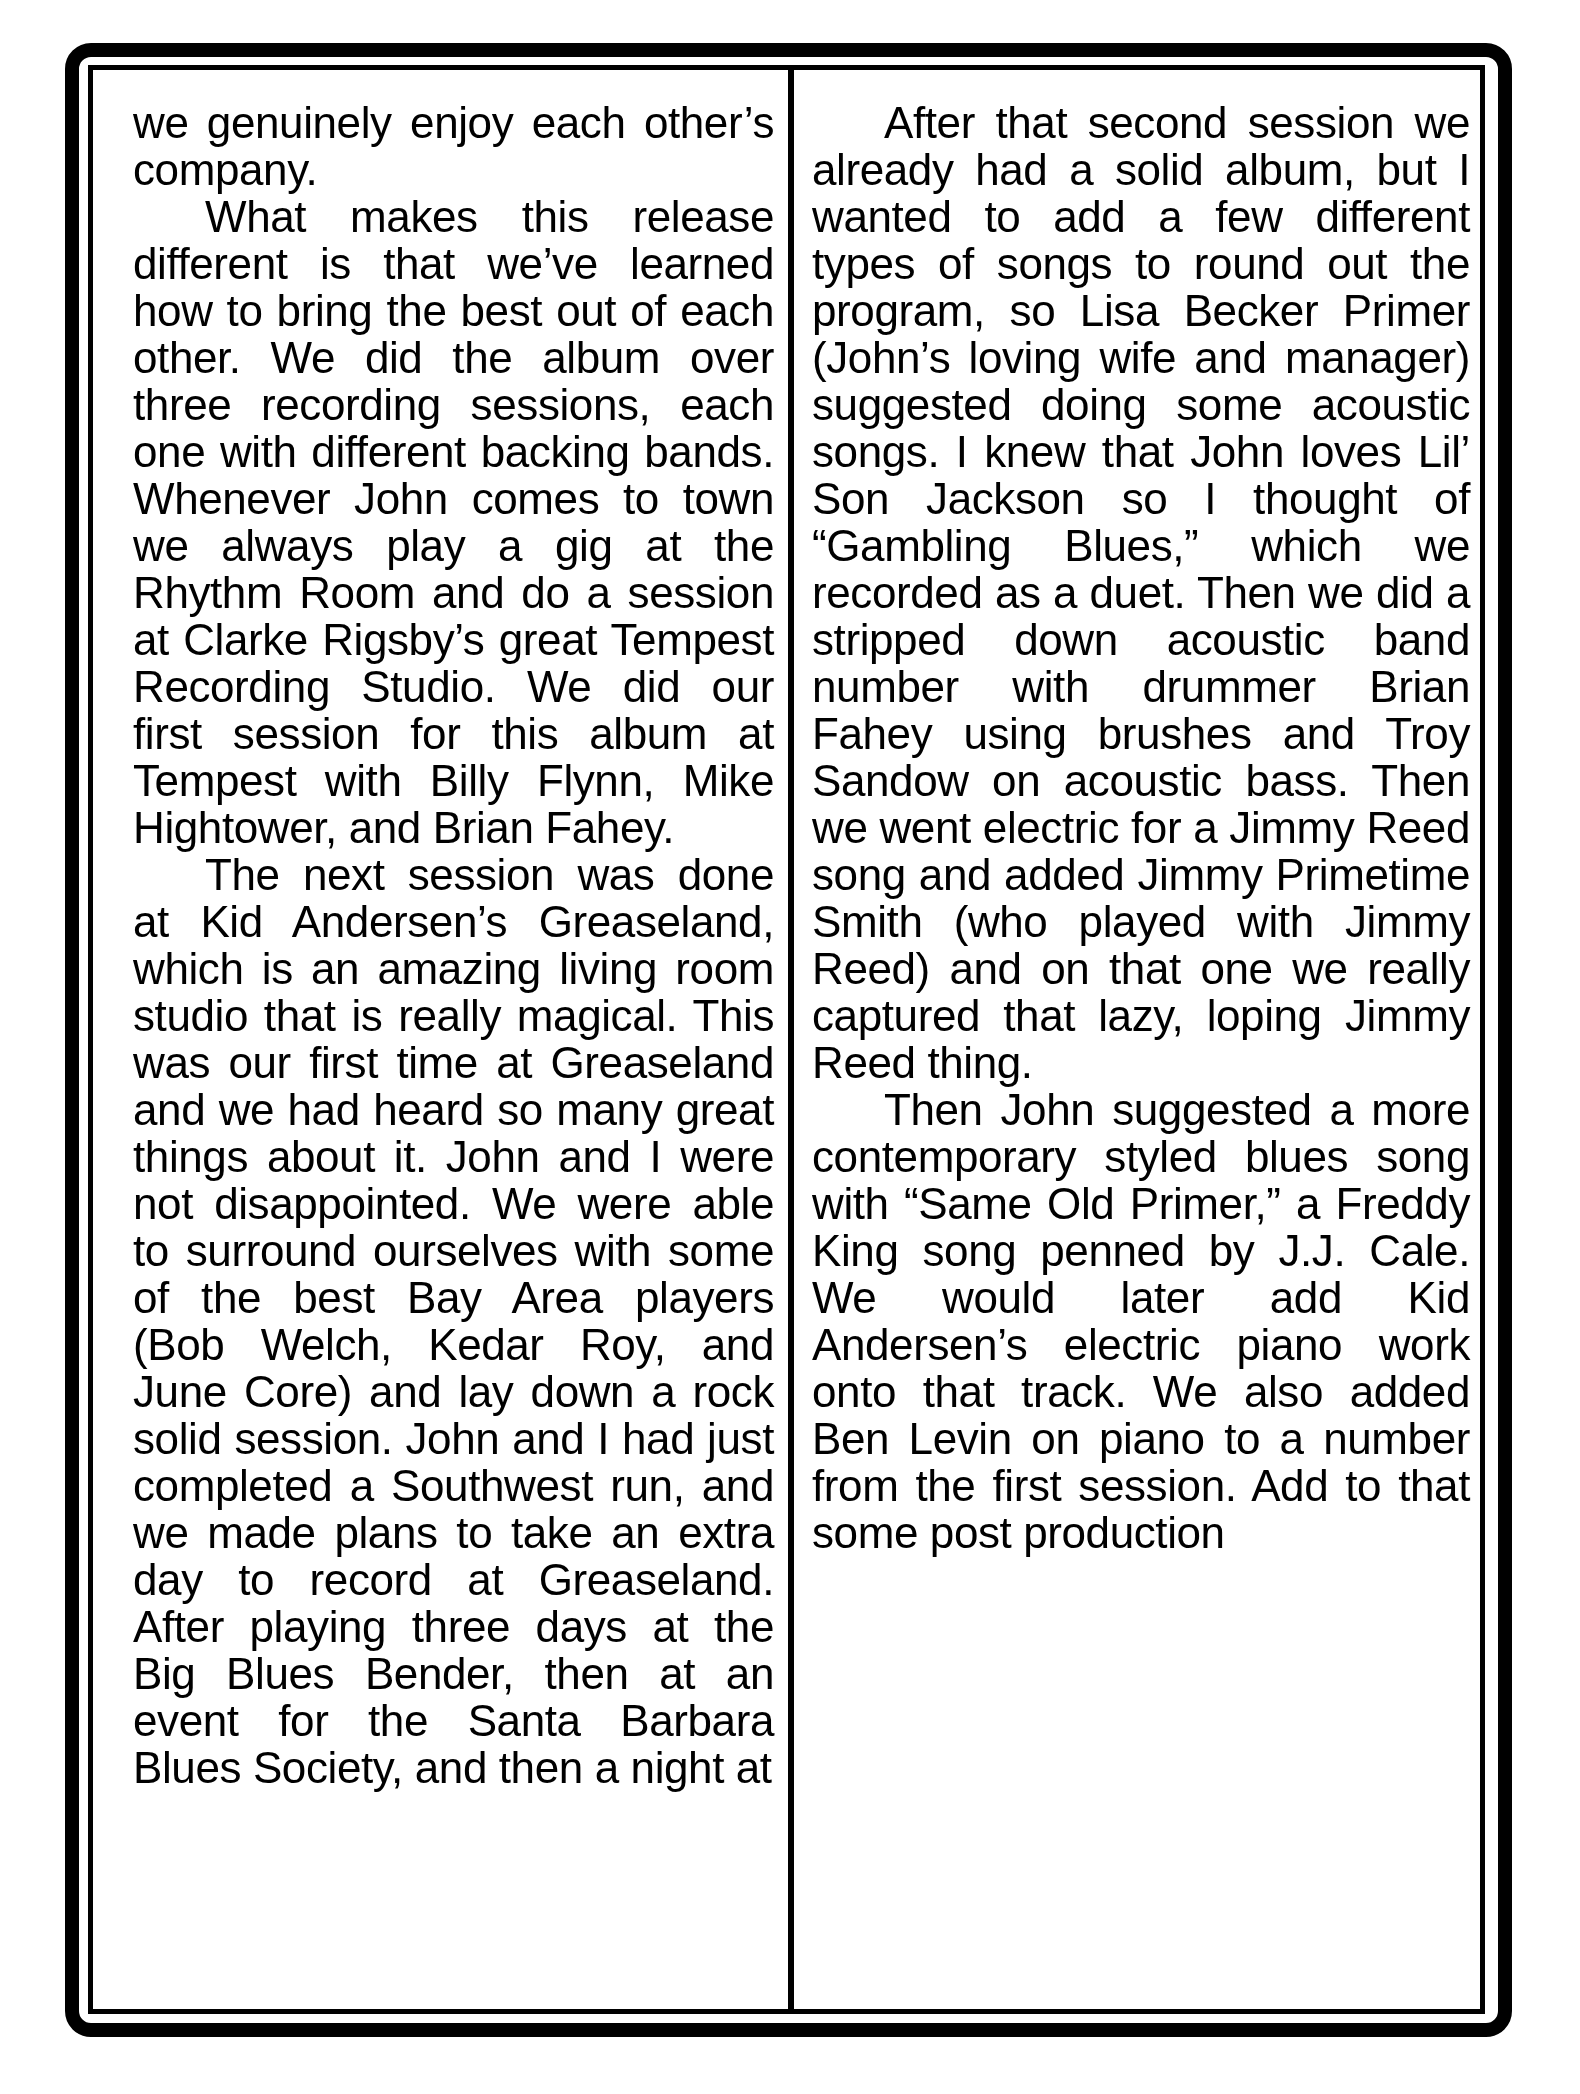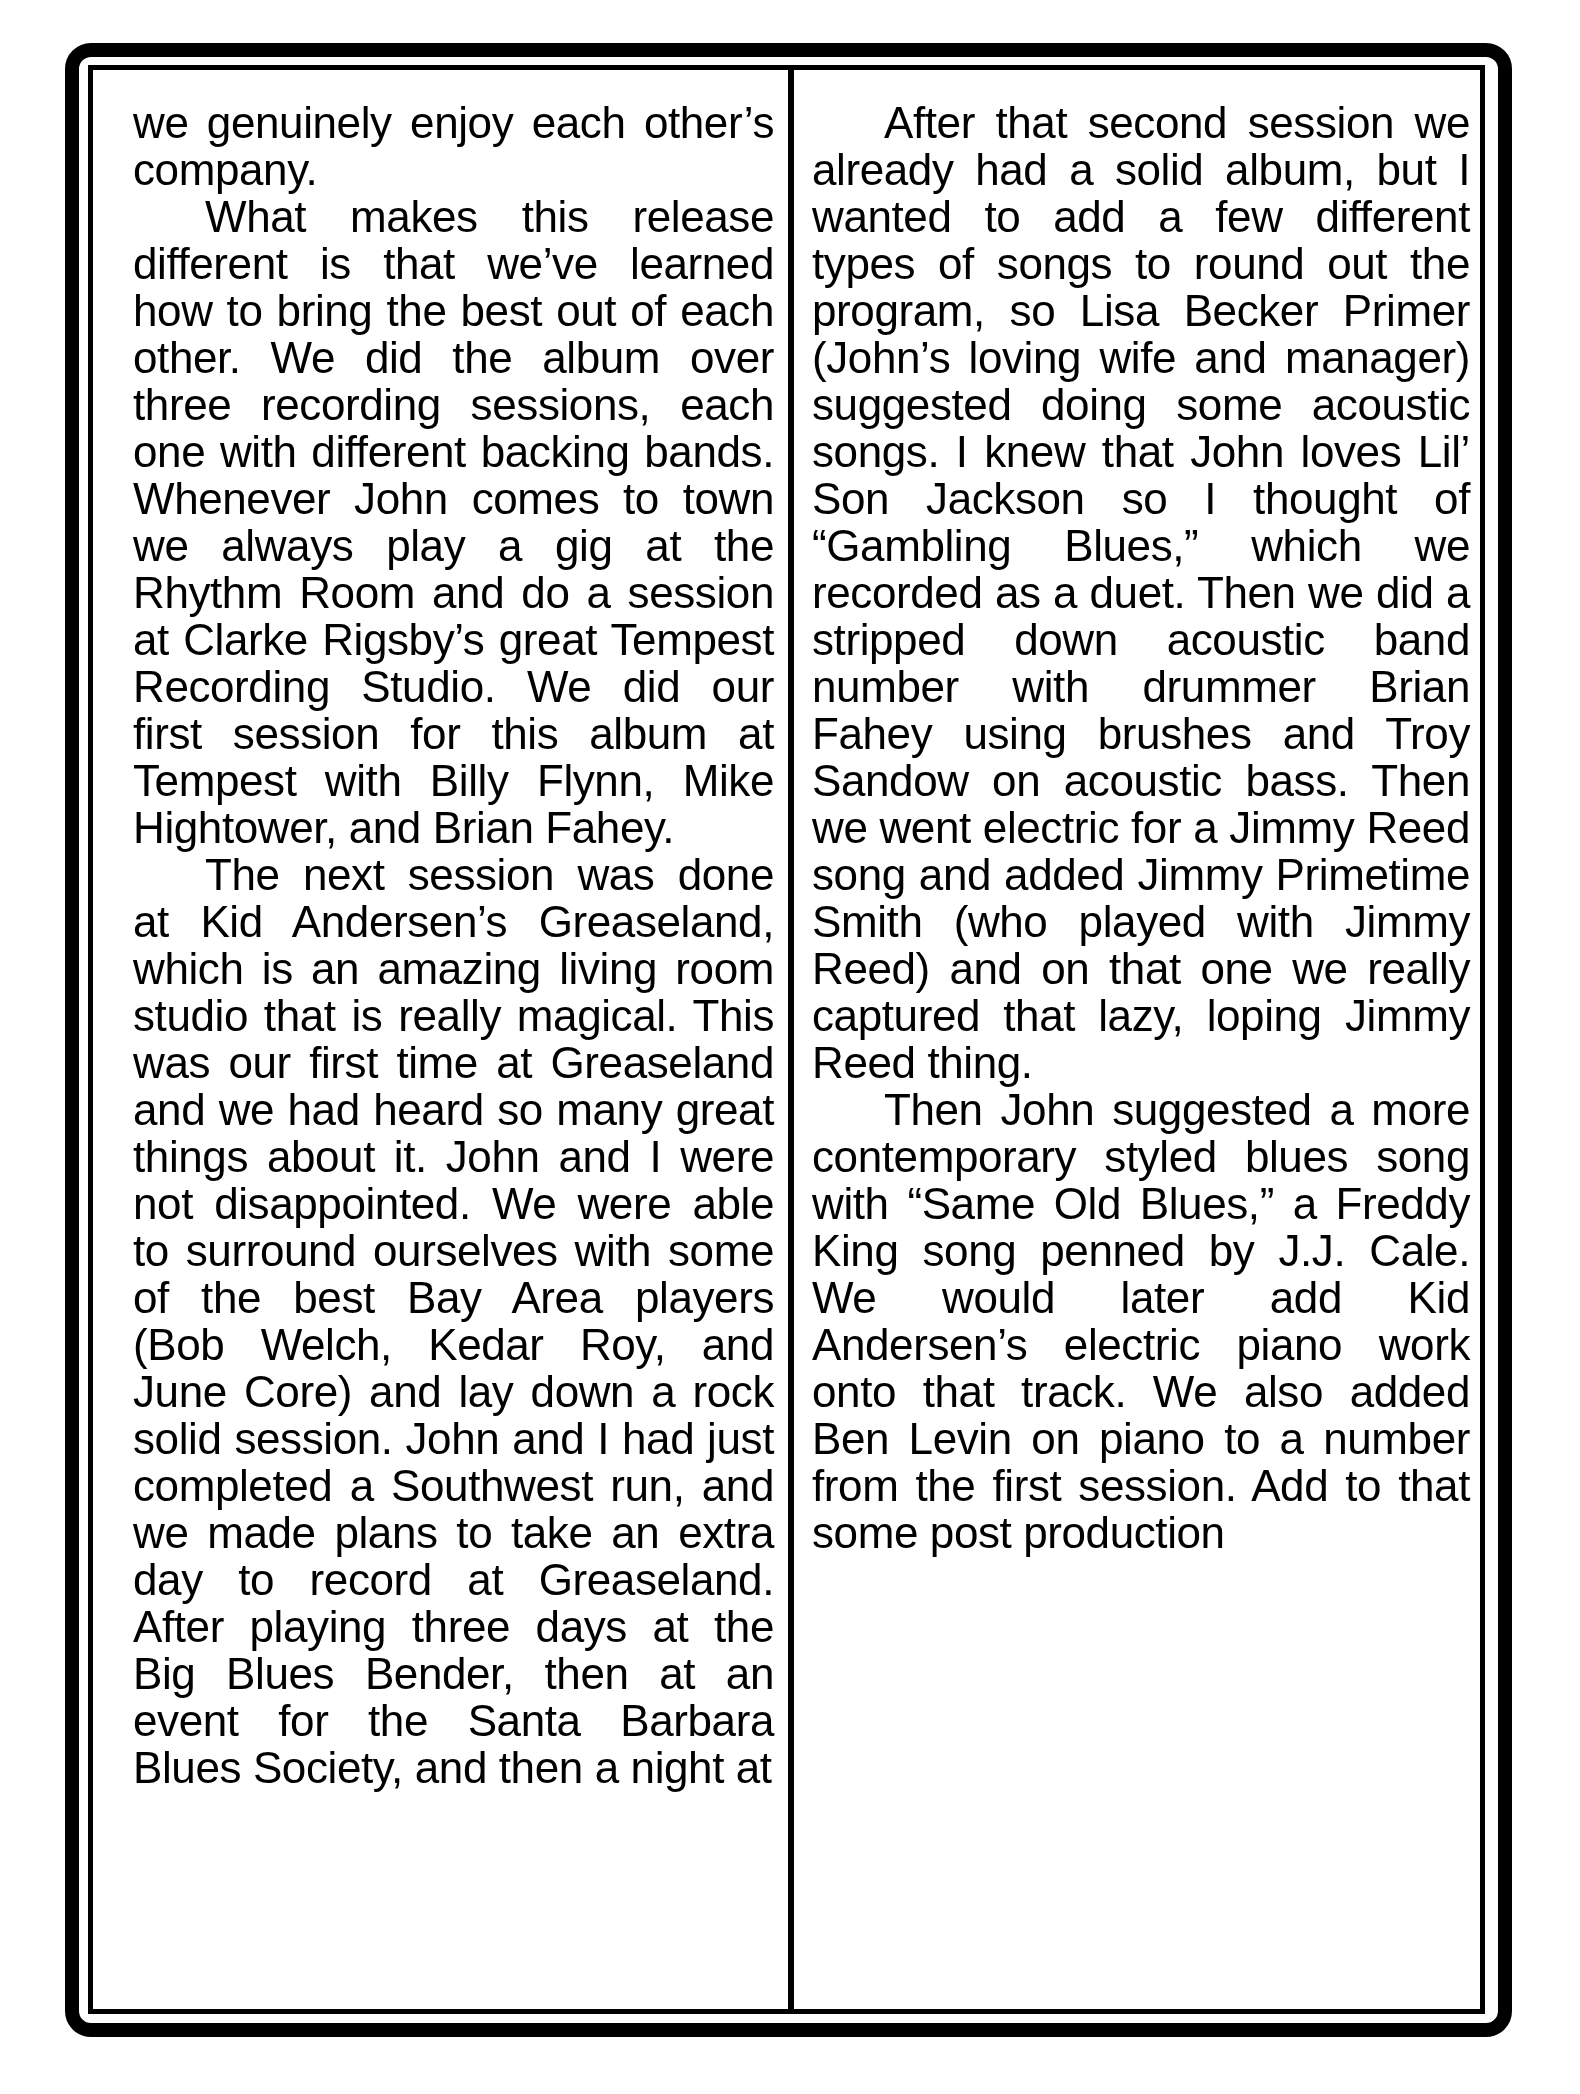--- a/index.html
+++ b/index.html
@@ -80,16 +80,16 @@
   <div class="column-divider"></div>
 
   <div class="col col-left">
     <p class="para">we genuinely enjoy each other’s company.</p>
     <p class="para indent">What makes this release different is that we’ve learned how to bring the best out of each other. We did the album over three recording sessions, each one with different backing bands. Whenever John comes to town we always play a gig at the Rhythm Room and do a session at Clarke Rigsby’s great Tempest Recording Studio. We did our first session for this album at Tempest with Billy Flynn, Mike Hightower, and Brian Fahey.</p>
     <p class="para indent">The next session was done at Kid Andersen’s Greaseland, which is an amazing living room studio that is really magical. This was our first time at Greaseland and we had heard so many great things about it. John and I were not disappointed. We were able to surround ourselves with some of the best Bay Area players (Bob Welch, Kedar Roy, and June Core) and lay down a rock solid session. John and I had just completed a Southwest run, and we made plans to take an extra day to record at Greaseland. After playing three days at the Big Blues Bender, then at an event for the Santa Barbara Blues Society, and then a night at</p>
   </div>
 
   <div class="col col-right">
     <p class="para indent">After that second session we already had a solid album, but I wanted to add a few different types of songs to round out the program, so Lisa Becker Primer (John’s loving wife and manager) suggested doing some acoustic songs. I knew that John loves Lil’ Son Jackson so I thought of “Gambling Blues,” which we recorded as a duet. Then we did a stripped down acoustic band number with drummer Brian Fahey using brushes and Troy Sandow on acoustic bass. Then we went electric for a Jimmy Reed song and added Jimmy Primetime Smith (who played with Jimmy Reed) and on that one we really captured that lazy, loping Jimmy Reed thing.</p>
-    <p class="para indent">Then John suggested a more contemporary styled blues song with “Same Old Blues,” a Freddy King song penned by J.J. Cale. We would later add Kid Andersen’s electric piano work onto that track. We also added Ben Levin on piano to a number from the first session. Add to that some post production</p>
+    <p class="para indent">Then John suggested a more contemporary styled blues song with “Same Old Primer,” a Freddy King song penned by J.J. Cale. We would later add Kid Andersen’s electric piano work onto that track. We also added Ben Levin on piano to a number from the first session. Add to that some post production</p>
   </div>
 
 </div>
 
 </body></html>

